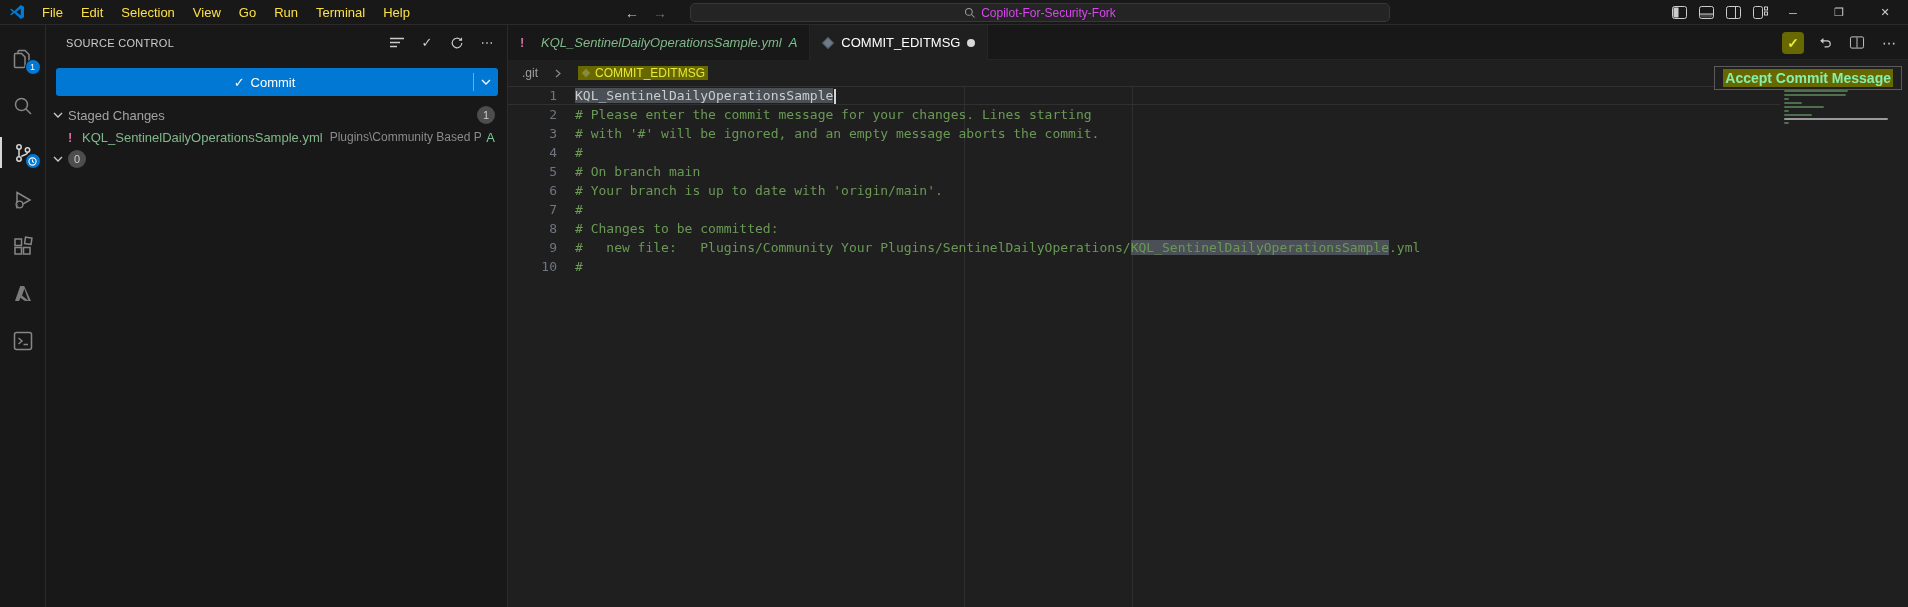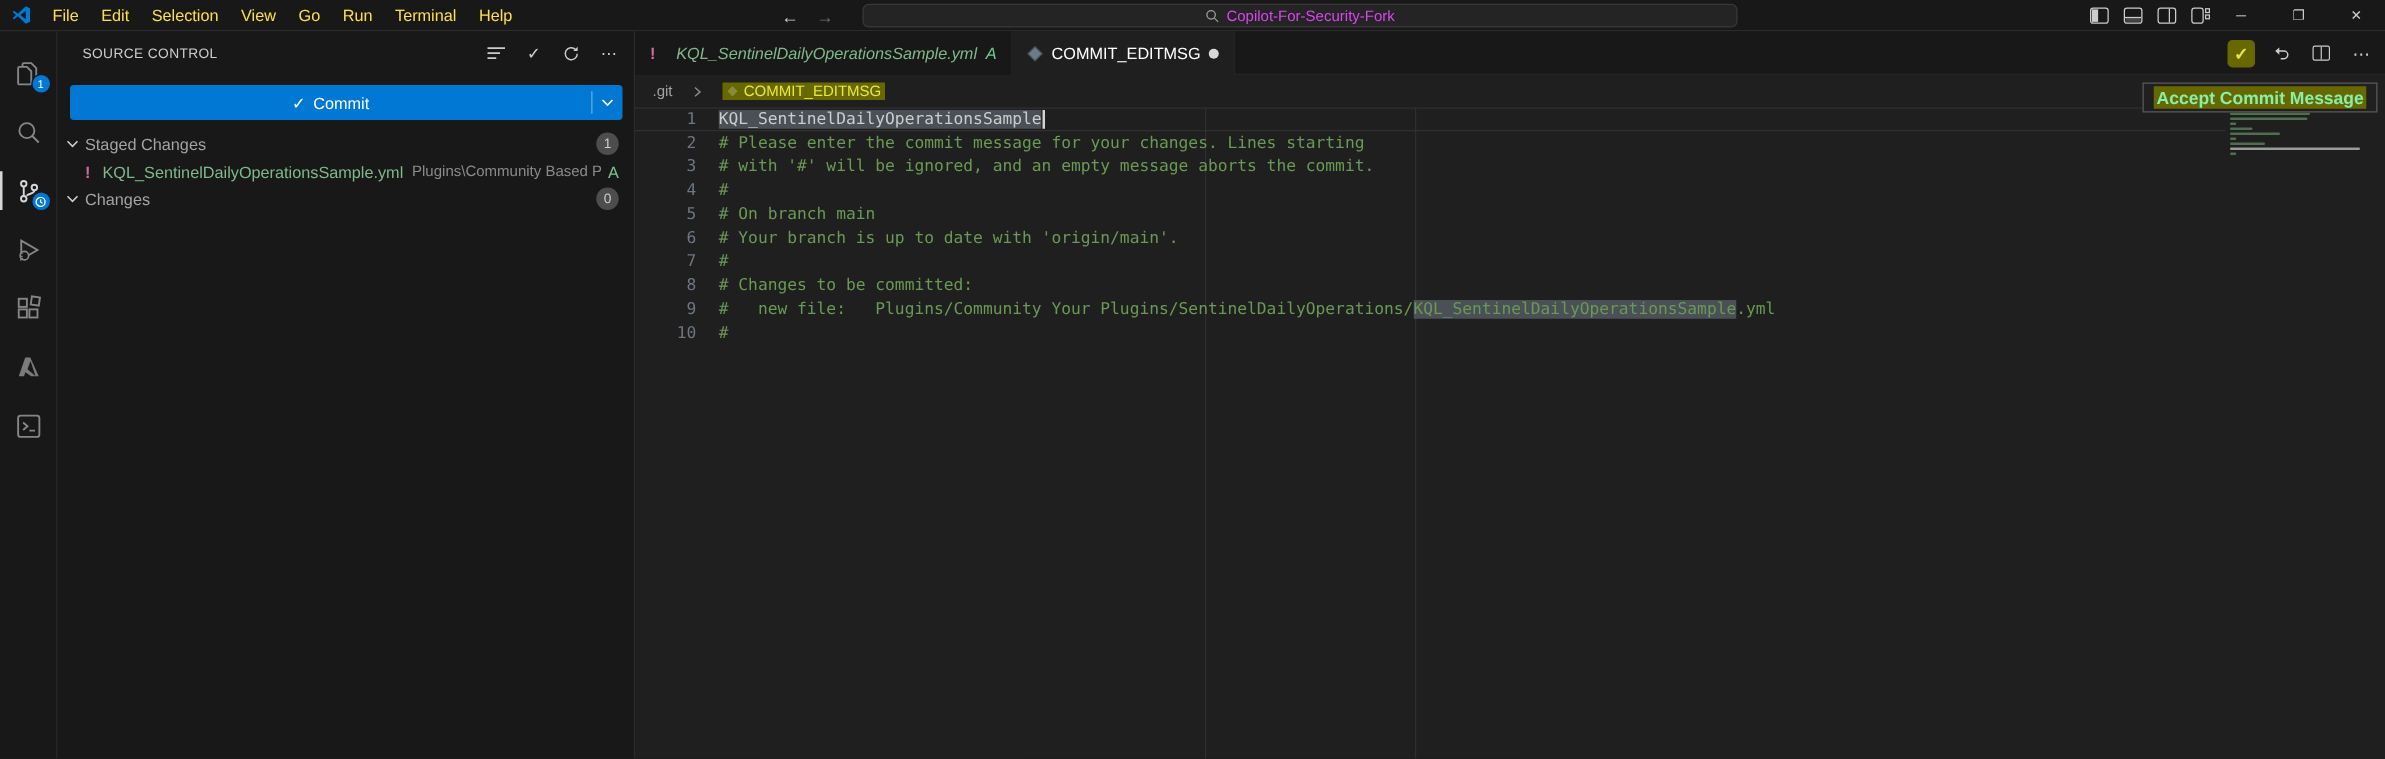--- a/index.html
+++ b/index.html
@@ -264,21 +264,20 @@
         <span class="file-path">Plugins\Community Based P...</span>
         <span class="file-status">A</span>
       </div>
 
       <div class="sb-row">
         <span class="chev">
           <svg width="10" height="6" viewBox="0 0 10 6">
               <path d="M1 1l4 4 4-4" fill="none" stroke="#cccccc" stroke-width="1.3"></path>
             </svg>
         </span>
-        <span class="lbl">Changes</span>
         <span class="count-badge">0</span>
       </div>
     </div>
   </div>
 
   <div class="editor">
     <div class="tabstrip">
       <div class="tab inactive">
         <span class="file-bang">!</span>
         <span class="tab-label">KQL_SentinelDailyOperationsSample.yml</span>

